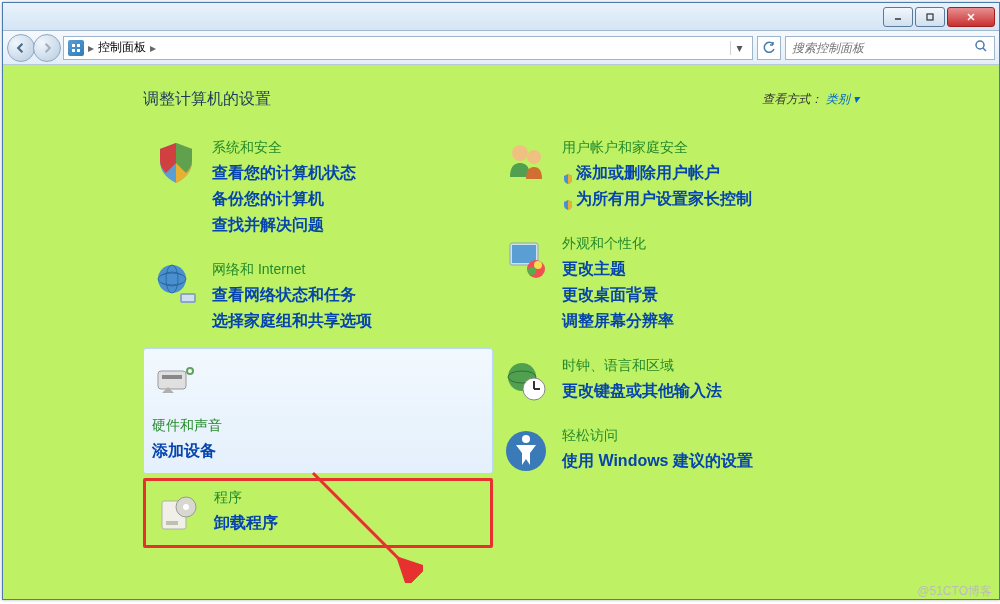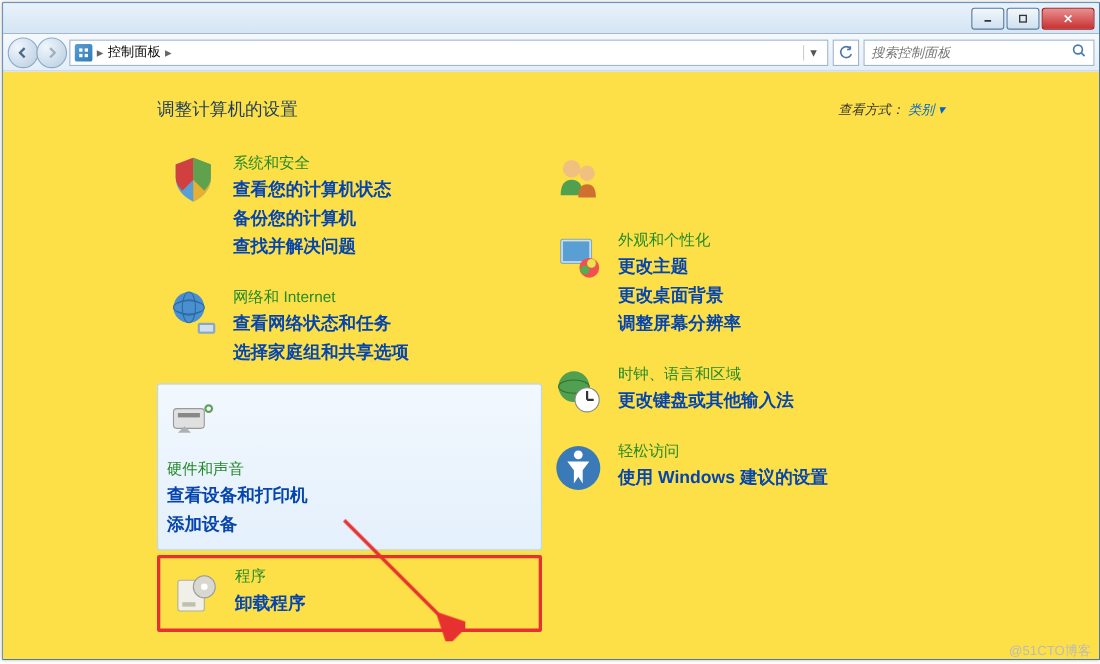--- a/index.html
+++ b/index.html
@@ -19,21 +19,21 @@
     .address-bar { flex: 1; height: 24px; background: #fff; border: 1px solid #9db5cd; display: flex; align-items: center; padding: 0 4px; gap: 4px; }
     .cp-icon { width: 16px; height: 16px; background: linear-gradient(135deg, #5a9fd4, #2e7cb8); border-radius: 2px; display: flex; align-items: center; justify-content: center; }
     .address-bar .sep { color: #666; }
     .address-text { color: #000; }
     .dropdown-arrow { margin-left: auto; width: 18px; text-align: center; color: #555; cursor: pointer; border-left: 1px solid #d0d0d0; }
     .refresh-btn { width: 24px; height: 24px; border: 1px solid #9db5cd; background: #fff; display: flex; align-items: center; justify-content: center; cursor: pointer; }
     .search-box { width: 210px; height: 24px; background: #fff; border: 1px solid #9db5cd; display: flex; align-items: center; padding: 0 6px; }
     .search-box input { flex: 1; border: none; outline: none; font-size: 12px; color: #888; font-style: italic; }
     .search-icon { color: #4a7bac; cursor: pointer; }
     
-    .content-area { height: calc(100% - 62px); padding: 24px 50px; background: #fde047; overflow: auto; }
+    .content-area { height: calc(100% - 62px); padding: 24px 50px; background: #bef264; overflow: auto; }
     .content-header { display: flex; justify-content: space-between; align-items: center; margin-bottom: 20px; padding: 0 90px 0 90px; }
     .page-title { font-size: 16px; color: #1e3c5a; font-weight: normal; }
     .view-mode { font-size: 12px; color: #333; font-style: italic; }
     .view-mode a { color: #0066cc; text-decoration: none; }
     
     .categories { display: flex; flex-wrap: wrap; padding-left: 90px; }
     .column { width: 350px; }
     .category { display: flex; gap: 12px; padding: 8px; margin-bottom: 4px; border: 1px solid transparent; position: relative; }
     .category.selected { background: linear-gradient(to bottom, #f2f8fe, #e4f0fc); border: 1px solid #b8d8f8; border-radius: 3px; flex-direction: column; }
     .category.highlighted { border: 3px solid #e73030; border-radius: 2px; }
@@ -166,21 +166,20 @@
               <svg width="48" height="48" viewBox="0 0 48 48">
                 <rect x="6" y="14" width="28" height="18" rx="3" fill="#e0e0e0" stroke="#999"></rect>
                 <rect x="10" y="18" width="20" height="4" fill="#888"></rect>
                 <circle cx="38" cy="14" r="4" fill="#60a060"></circle>
                 <circle cx="38" cy="14" r="2" fill="#fff"></circle>
                 <path d="M10 36 L16 30 L22 36 Z" fill="#b0b0b0"></path>
               </svg>
             </div>
             <div class="cat-content">
               <div class="cat-title">硬件和声音</div>
-              <a class="cat-link">查看设备和打印机</a>
               <a class="cat-link">添加设备</a>
             </div>
           </div>
           <div class="category highlighted">
             <div class="cat-icon">
               <svg width="48" height="48" viewBox="0 0 48 48">
                 <rect x="8" y="12" width="24" height="28" rx="2" fill="#f0f0e8" stroke="#b0b0a0"></rect>
                 <circle cx="32" cy="18" r="10" fill="#d8d8d0" stroke="#999"></circle>
                 <circle cx="32" cy="18" r="3" fill="#fff"></circle>
                 <rect x="12" y="32" width="12" height="4" fill="#c0c0b0"></rect>
@@ -194,20 +193,31 @@
         </div>
       <div class="column" id="col-right">
           <div class="category">
             <div class="cat-icon">
               <svg width="48" height="48" viewBox="0 0 48 48">
                 <circle cx="18" cy="14" r="8" fill="#f0c080"></circle>
                 <path d="M8 38 Q8 24 18 24 Q28 24 28 38 Z" fill="#50a050"></path>
                 <circle cx="32" cy="18" r="7" fill="#f0c080"></circle>
                 <path d="M24 40 Q24 28 32 28 Q40 28 40 40 Z" fill="#d07030"></path>
               </svg>
+            </div>
+            <div class="cat-content">
+              <div class="cat-title">用户帐户和家庭安全</div>
+              <a class="cat-link"><span class="shield"><svg width="12" height="12" viewBox="0 0 12 12">
+                    <path d="M6 1 L10 3 L10 6 Q10 10 6 11 Q2 10 2 6 L2 3 Z" fill="#4a90d0"></path>
+                    <path d="M6 1 L10 3 L10 6 Q10 10 6 11 L6 1" fill="#e8b030"></path>
+                  </svg></span>添加或删除用户帐户</a>
+              <a class="cat-link"><span class="shield"><svg width="12" height="12" viewBox="0 0 12 12">
+                    <path d="M6 1 L10 3 L10 6 Q10 10 6 11 Q2 10 2 6 L2 3 Z" fill="#4a90d0"></path>
+                    <path d="M6 1 L10 3 L10 6 Q10 10 6 11 L6 1" fill="#e8b030"></path>
+                  </svg></span>为所有用户设置家长控制</a>
             </div>
           </div>
           <div class="category">
             <div class="cat-icon">
               <svg width="48" height="48" viewBox="0 0 48 48">
                 <rect x="8" y="8" width="28" height="22" rx="2" fill="#d0e0f0" stroke="#8aa"></rect>
                 <rect x="10" y="10" width="24" height="18" fill="#5a9fd4"></rect>
                 <circle cx="34" cy="34" r="9" fill="#f05050"></circle>
                 <circle cx="36" cy="30" r="4" fill="#f0e050"></circle>
                 <circle cx="30" cy="36" r="4" fill="#50b050"></circle>

